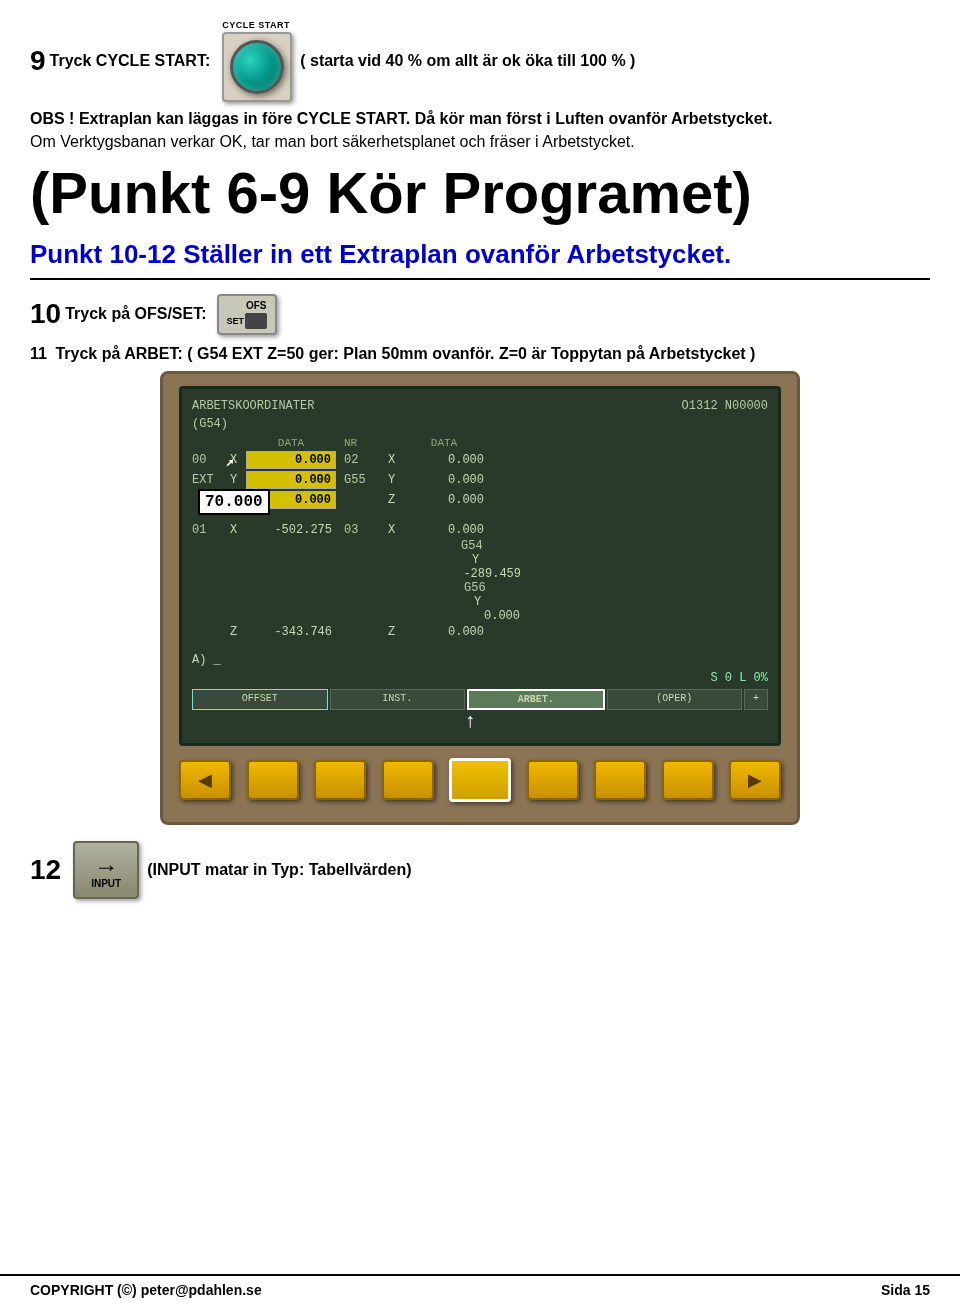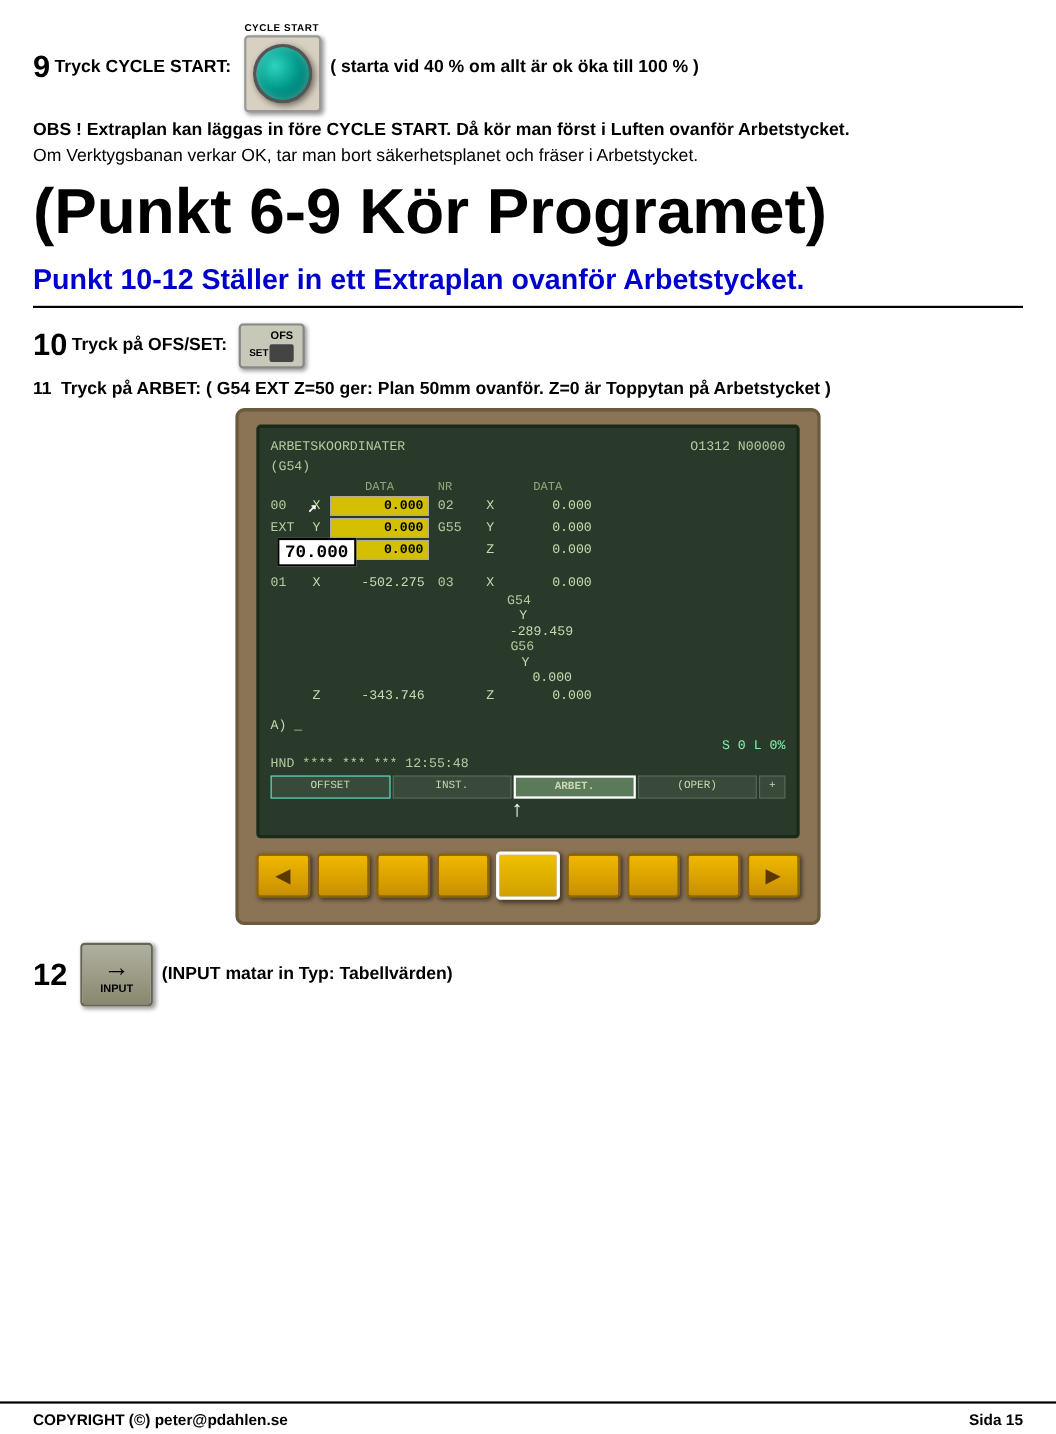--- a/index.html
+++ b/index.html
@@ -109,21 +109,21 @@
     .cnc-screen-wrapper {
       display: flex;
       justify-content: center;
       margin-bottom: 16px;
     }
     .cnc-machine {
       background: #8B7355;
       border: 3px solid #6b5a3e;
       border-radius: 8px;
       padding: 12px 16px 20px 16px;
-      width: 532px;
+      width: 640px;
     }
     .cnc-screen {
       background: #2a3a2a;
       border: 3px solid #1a2a1a;
       border-radius: 4px;
       padding: 10px;
       font-family: 'Courier New', monospace;
       font-size: 13px;
       color: #c8d8b0;
       margin-bottom: 12px;
@@ -308,21 +308,20 @@
           </div>
 
           <div style="height:12px;"></div>
 
           <div style="font-size:12px;color:#c8d8b0;">A) _</div>
 
           <div style="display:flex;justify-content:flex-end;font-size:12px;color:#86efac;margin-top:4px;">
             <span>S    0 L   0%</span>
           </div>
 
-          <div style="font-size:12px;color:#b8c8a0;margin-top:2px;">HND   ****  ***  ***    12:55:48</div>
 
           <div style="display:flex;gap:2px;margin-top:4px;">
             <div style="flex:1;background:#3a4a3a;border:1px solid #5eead4;color:#c8d8b0;font-size:10px;padding:3px 4px;text-align:center;">OFFSET</div>
             <div style="flex:1;background:#3a4a3a;border:1px solid #5a6a5a;color:#c8d8b0;font-size:10px;padding:3px 4px;text-align:center;">INST.</div>
             <div style="flex:1;background:#5a7a5a;border:2px solid #fff;color:#c8d8b0;font-size:10px;padding:3px 4px;text-align:center;font-weight:bold;">ARBET.</div>
             <div style="flex:1;background:#3a4a3a;border:1px solid #5a6a5a;color:#c8d8b0;font-size:10px;padding:3px 4px;text-align:center;">(OPER)</div>
             <div style="width:24px;background:#3a4a3a;border:1px solid #5a6a5a;color:#c8d8b0;font-size:10px;padding:3px 2px;text-align:center;">+</div>
           </div>
 
           <div style="text-align:center;margin-top:0px;font-size:20px;color:#fff;margin-left:-20px;">↑</div>

